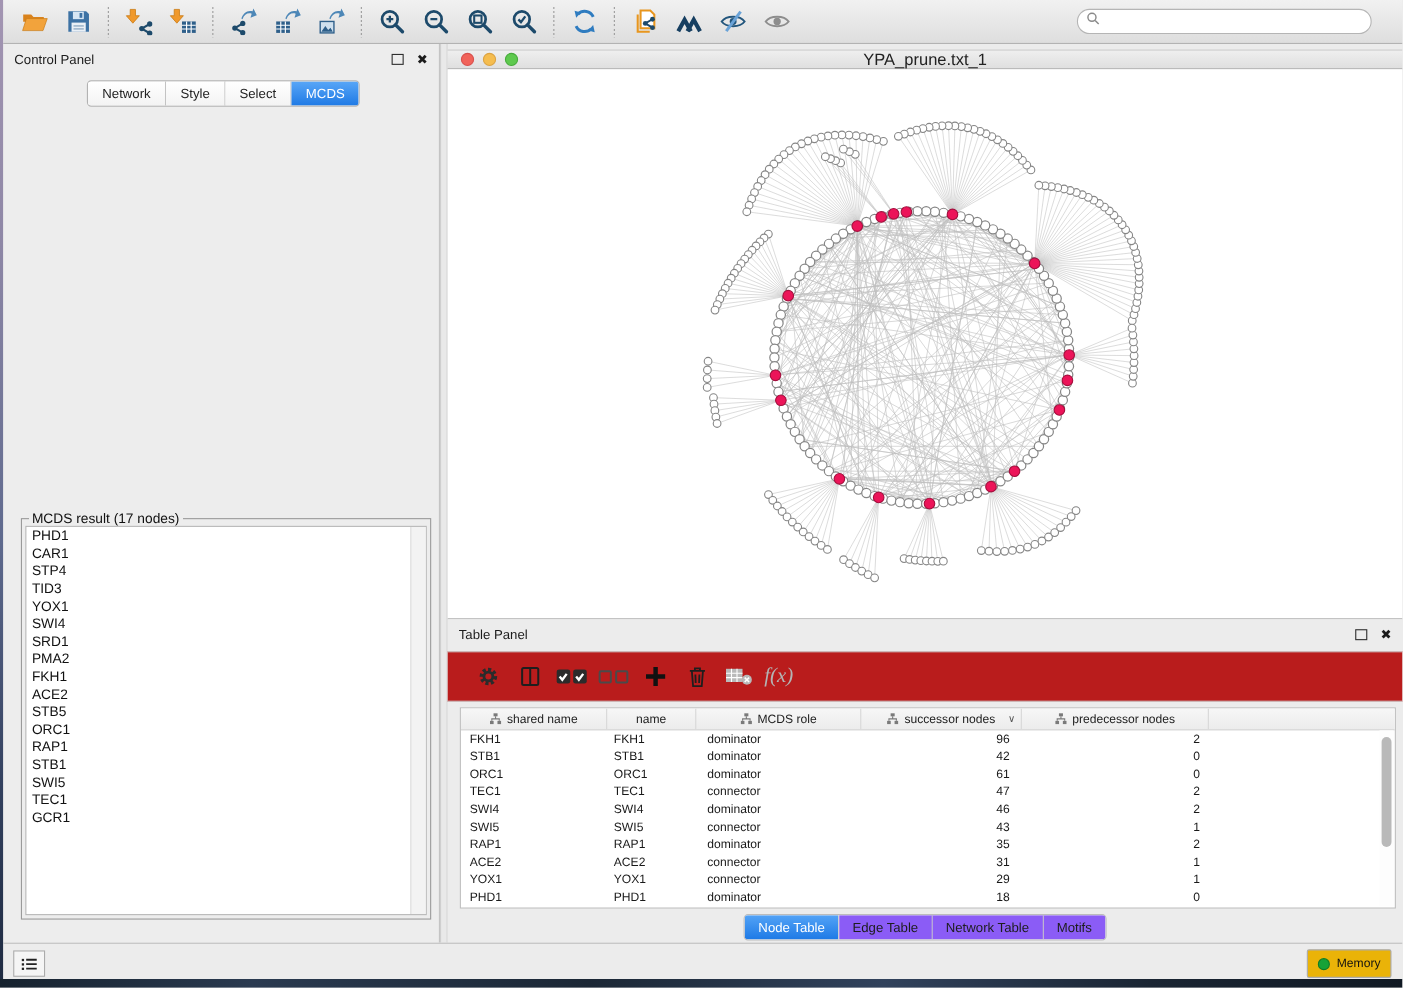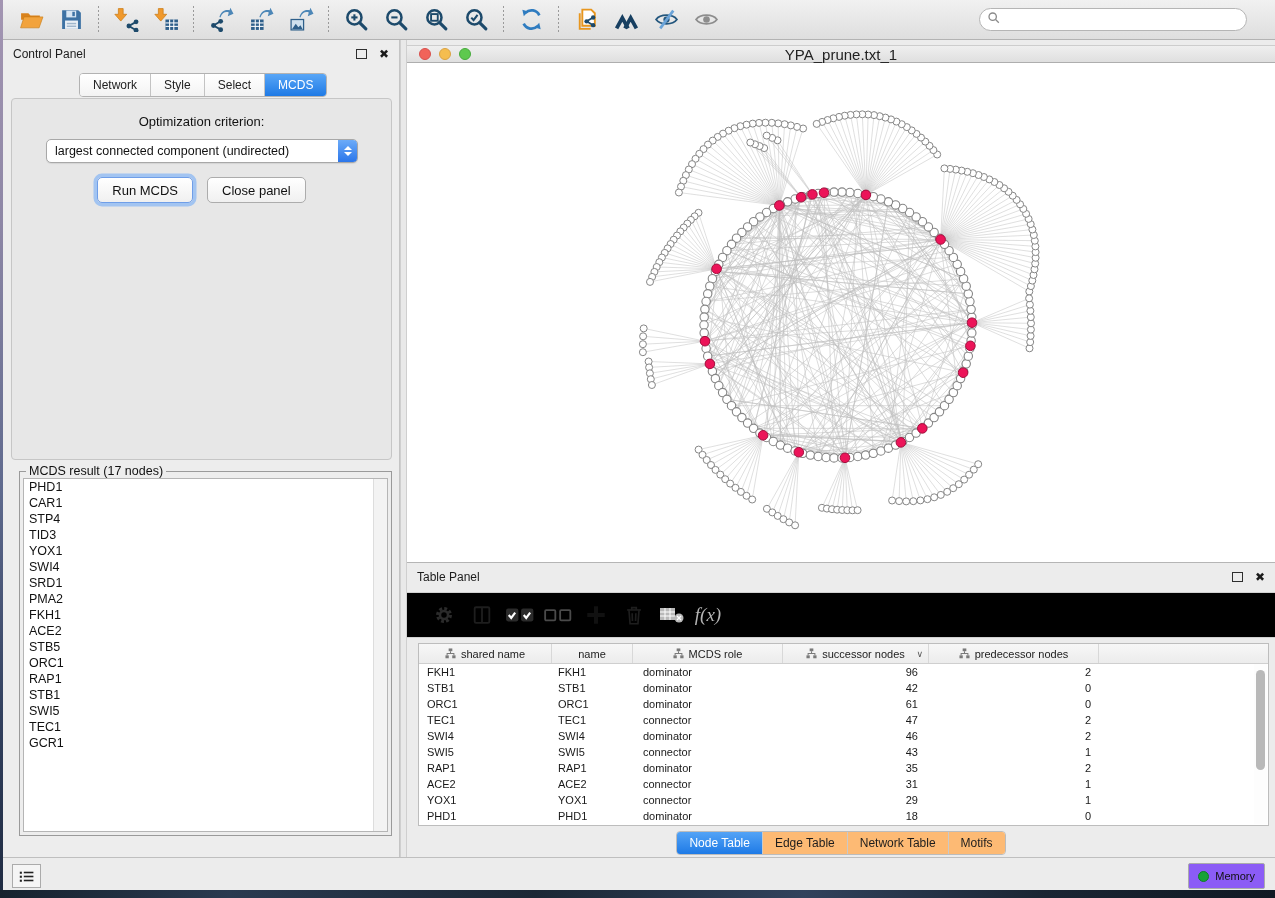--- a/index.html
+++ b/index.html
@@ -60,49 +60,49 @@
      border-top:1px solid #cdcdcd;border-bottom:1px solid #aeaeae;display:flex;align-items:center;box-sizing:border-box;}
   .traffic{width:12px;height:12px;border-radius:50%;margin-left:8px;display:inline-block;box-sizing:border-box;}
   .t-red{background:#f1635a;border:1px solid #d8504d;margin-left:12px;}
   .t-yellow{background:#f5bd4f;border:1px solid #dba343;}
   .t-green{background:#5ec94e;border:1px solid #47ab3c;}
   #net-title{position:absolute;left:0;width:100%;text-align:center;font-size:15px;color:#222;}
   #net-canvas{left:0;top:23px;width:868px;height:500px;background:#ffffff;border-bottom:1px solid #b5b5b5;box-sizing:border-box;}
   #net-canvas svg{width:868px;height:498px;display:block;}
   
   #table-panel{left:0;top:523px;width:868px;height:294px;background:#ececec;}
-  #tp-toolbar{left:0;top:29px;width:868px;height:46px;background:#000000;border-top:1px solid #d2d2d2;border-bottom:1px solid #d2d2d2;
+  #tp-toolbar{left:0;top:29px;width:868px;height:46px;background:#b91c1c;border-top:1px solid #d2d2d2;border-bottom:1px solid #d2d2d2;
      display:flex;align-items:center;padding-left:18px;box-sizing:border-box;}
   .tp-ico{width:26px;height:26px;margin:0 6px;display:flex;align-items:center;justify-content:center;}
   .tp-ico svg{width:22px;height:22px;}
   .tp-ico.wide svg{width:30px;}
   .tp-fx{font-family:"Liberation Serif","DejaVu Serif",serif;font-style:italic;font-size:19px;color:#b4b4b4;margin-left:4px;}
   #tp-table{left:11px;top:80px;width:1251px;height:183px;max-width:851px;background:#fff;border:1px solid #bdbdbd;box-sizing:border-box;overflow:hidden;}
   #tp-head{display:flex;height:19px;background:linear-gradient(180deg,#f7f7f7,#ececec);border-bottom:1px solid #cfcfcf;}
   .th{display:flex;align-items:center;justify-content:center;font-size:11px;color:#222;border-right:1px solid #d8d8d8;box-sizing:border-box;gap:5px;position:relative;}
   .th svg{width:11px;height:11px;}
   .th .sort{position:absolute;right:5px;font-size:9px;color:#555;}
   .c0{width:133px;} .c1{width:81px;} .c2{width:150px;} .c3{width:146px;} .c4{width:170px;}
   .th.filler,.td.filler{flex:1;border-right:none;}
   .trow{display:flex;height:16px;}
   .td{font-size:11px;color:#191919;line-height:16px;box-sizing:border-box;white-space:nowrap;overflow:hidden;}
   .td.c0{padding-left:8px;} .td.c1{padding-left:6px;} .td.c2{padding-left:10px;}
   .td.c3{text-align:right;padding-right:11px;} .td.c4{text-align:right;padding-right:8px;}
   #tp-vscroll{position:absolute;right:1px;top:20px;bottom:1px;width:13px;background:#fdfdfd;}
   #tp-vthumb{position:absolute;left:2px;top:6px;width:9px;height:100px;background:#b9b9b9;border-radius:5px;}
   #tp-tabs{left:0;top:268px;width:868px;height:23px;display:flex;justify-content:center;}
   #tp-tabs-inner{display:flex;border:1px solid #bcbcbc;border-radius:4px;background:#fff;overflow:hidden;height:22px;}
-  .tp-tab{padding:0 12px;display:flex;align-items:center;font-size:12px;color:#1d1d1d;border-right:1px solid #c9c9c9;background:#fdba74;}
+  .tp-tab{padding:0 12px;display:flex;align-items:center;font-size:12px;color:#1d1d1d;border-right:1px solid #c9c9c9;background:#8b5cf6;}
   .tp-tab:last-child{border-right:none;}
   .tp-tab.active{background:linear-gradient(180deg,#53a3f6,#1e7ae6);color:#fff;}
   
   #status-bar{left:3px;top:857px;width:1272px;height:33px;background:#ececec;border-top:1px solid #bfbfbf;box-sizing:border-box;}
   #list-btn{left:9px;top:6px;width:27px;height:22px;background:#f5f5f5;border:1px solid #ababab;display:flex;align-items:center;justify-content:center;}
   #list-btn svg{width:16px;height:13px;}
-  #memory-btn{right:10px;top:5px;height:24px;padding:0 9px;background:#8b5cf6;border:1px solid #ababab;border-radius:2px;
+  #memory-btn{right:10px;top:5px;height:24px;padding:0 9px;background:#eab308;border:1px solid #ababab;border-radius:2px;
      display:flex;align-items:center;gap:6px;font-size:11px;color:#111;}
   #memory-dot{width:11px;height:11px;border-radius:50%;background:#17a237;border:1px solid #0e7d26;box-sizing:border-box;}
 </style>
 </head>
 <body>
 
 <div class="abs" id="wall-left"></div>
 <div class="abs" id="wall-bottom"></div>
 
 <div class="abs" id="toolbar">
@@ -311,34 +311,20 @@
     <span class="ph-title">Control Panel</span>
     <span class="float-ico"></span>
     <span class="close-ico">✖</span>
   </div>
   <div class="abs" id="cp-tabs">
       <div class="cp-tab">Network</div>
       <div class="cp-tab">Style</div>
       <div class="cp-tab">Select</div>
       <div class="cp-tab active">MCDS</div>
     </div>
-  <div class="abs" id="cp-box">
-    <div class="abs" id="cp-opt-label">Optimization criterion:</div>
-    <div class="abs" id="cp-select">
-      <span class="sel-text">largest connected component (undirected)</span>
-      <span class="sel-cap">
-          <span class="tri-up"></span>
-          <span class="tri-dn"></span>
-        </span>
-    </div>
-    <div class="abs" id="cp-buttons">
-      <div class="mac-btn focused">Run MCDS</div>
-      <div class="mac-btn">Close panel</div>
-    </div>
-  </div>
   <fieldset class="abs" id="cp-result">
     <legend>MCDS result (17 nodes)</legend>
     <div id="result-list">
 
     <div class="result-item">PHD1</div>
         <div class="result-item">CAR1</div>
         <div class="result-item">STP4</div>
         <div class="result-item">TID3</div>
         <div class="result-item">YOX1</div>
         <div class="result-item">SWI4</div>

